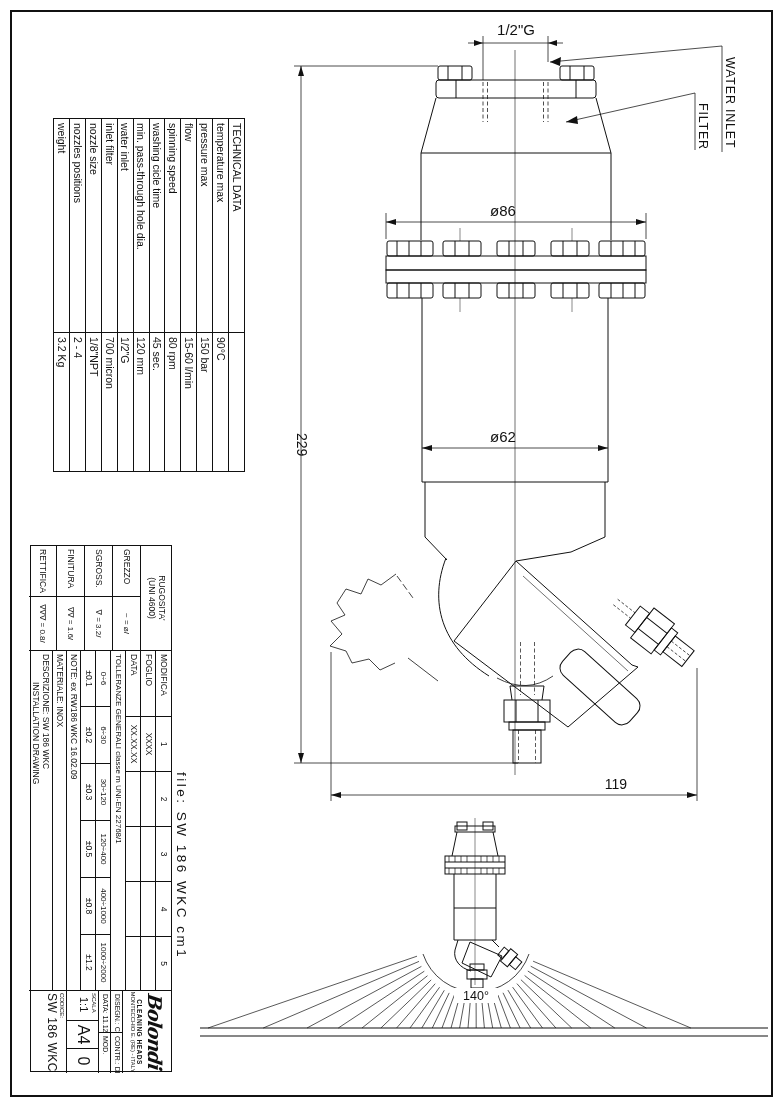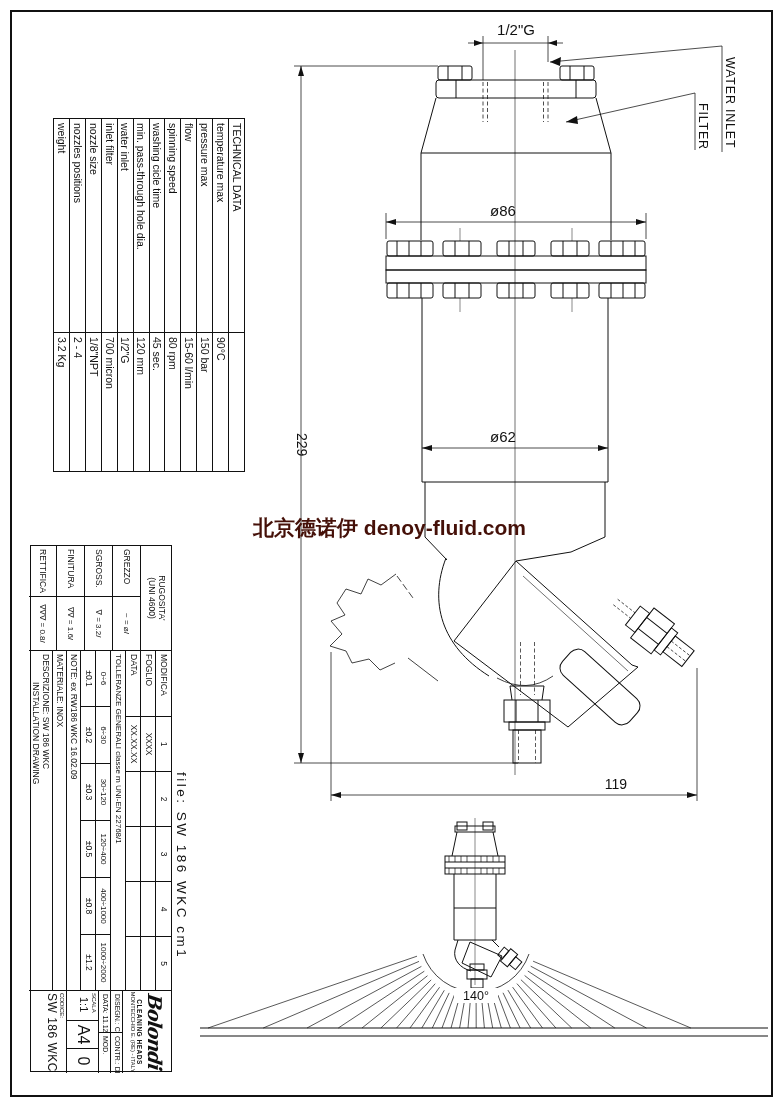--- a/index.html
+++ b/index.html
@@ -234,21 +234,20 @@
     <text x="503" y="216" font-size="15" text-anchor="middle">ø86</text>
     <text x="503" y="442" font-size="15" text-anchor="middle">ø62</text>
     <text transform="translate(297,433) rotate(90)" font-size="14">229</text>
     <text x="616" y="789" font-size="14" text-anchor="middle">119</text>
     <text transform="translate(726,57) rotate(90)" font-size="12.5" letter-spacing="0.8">WATER INLET</text>
     <text transform="translate(699,103) rotate(90)" font-size="12.5" letter-spacing="0.8">FILTER</text>
     <text transform="translate(177,772) rotate(90)" font-size="13.5" letter-spacing="2.5">file: SW 186 WKC cm1</text>
     <text x="476" y="1000" font-size="12.5" text-anchor="middle">140°</text>
   </svg>
 
-  <div class="watermark">北京德诺伊 denoy-fluid.com</div>
 
   <table class="tech">
     <tbody>
         <tr>
           <td>TECHNICAL DATA</td>
           <td class="v"></td>
         </tr>
     <tr>
           <td>temperature max</td>
           <td class="v">90°C</td>

